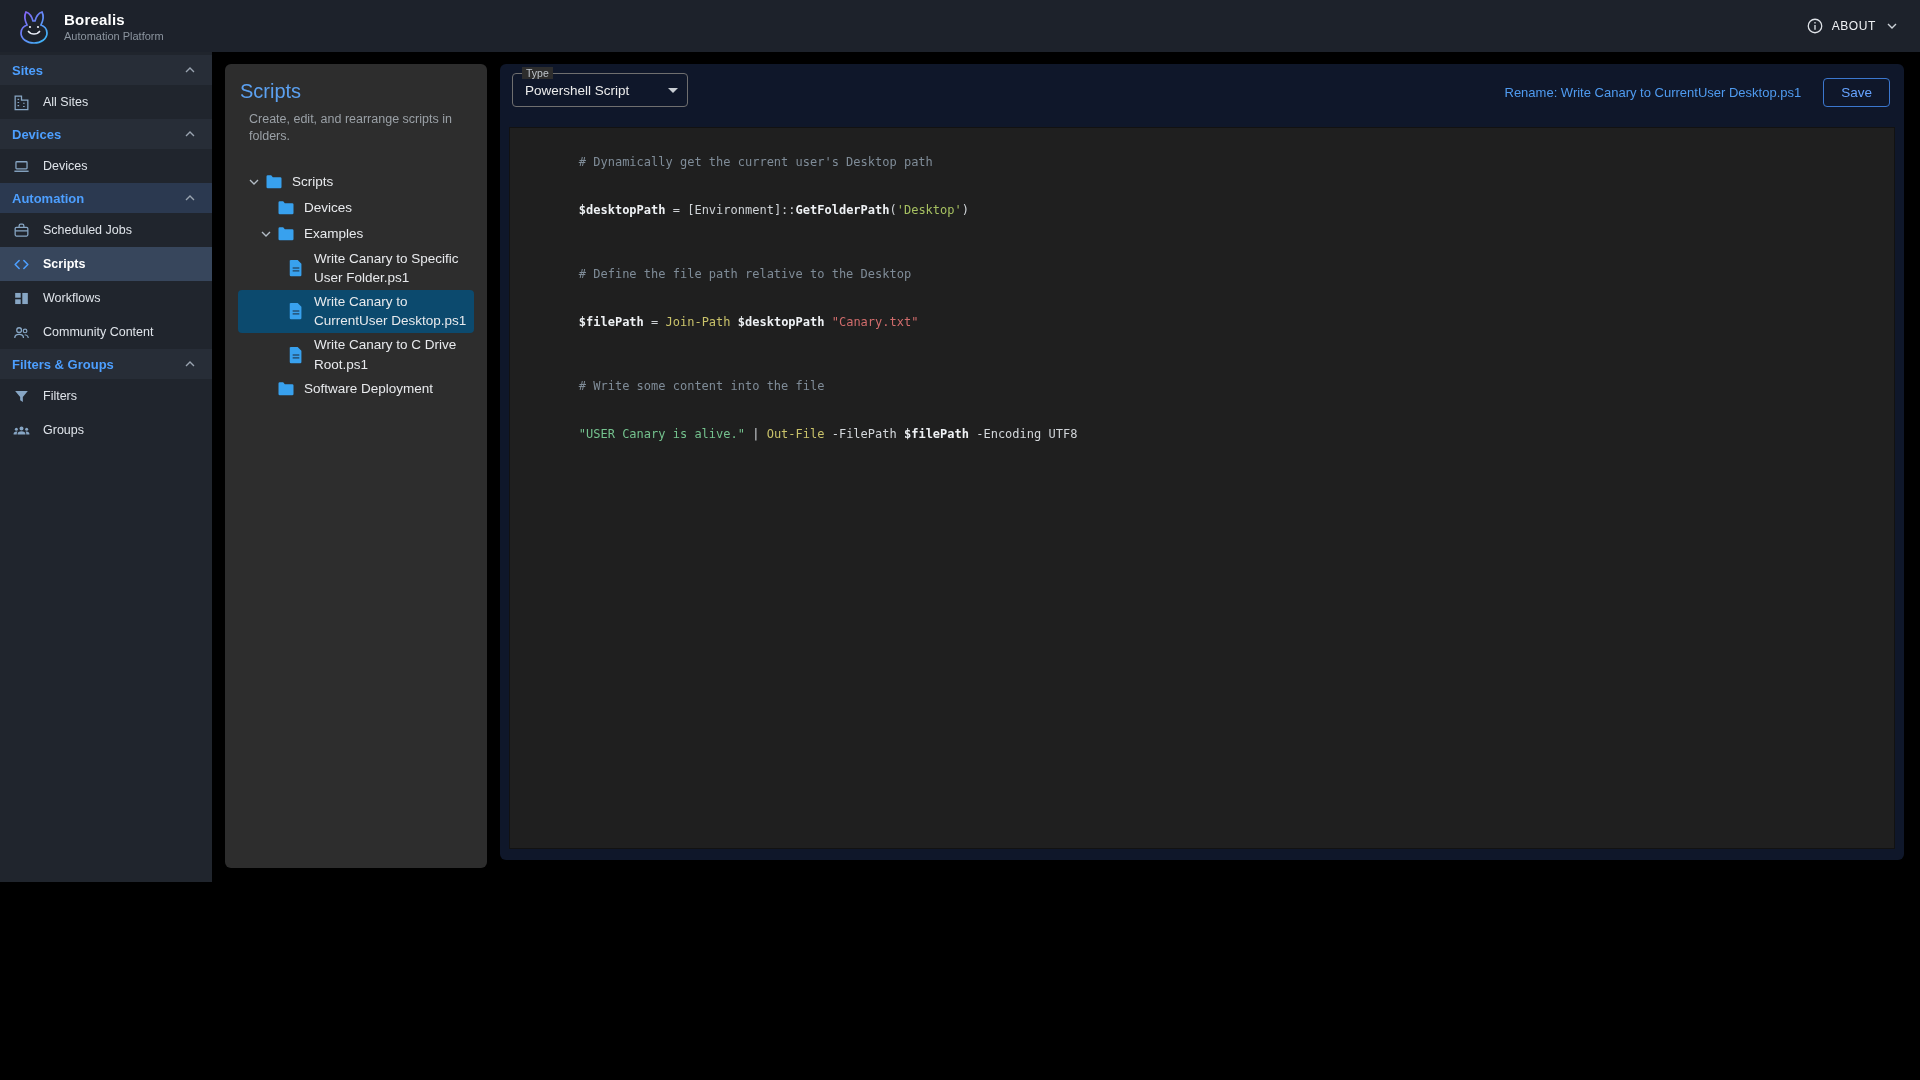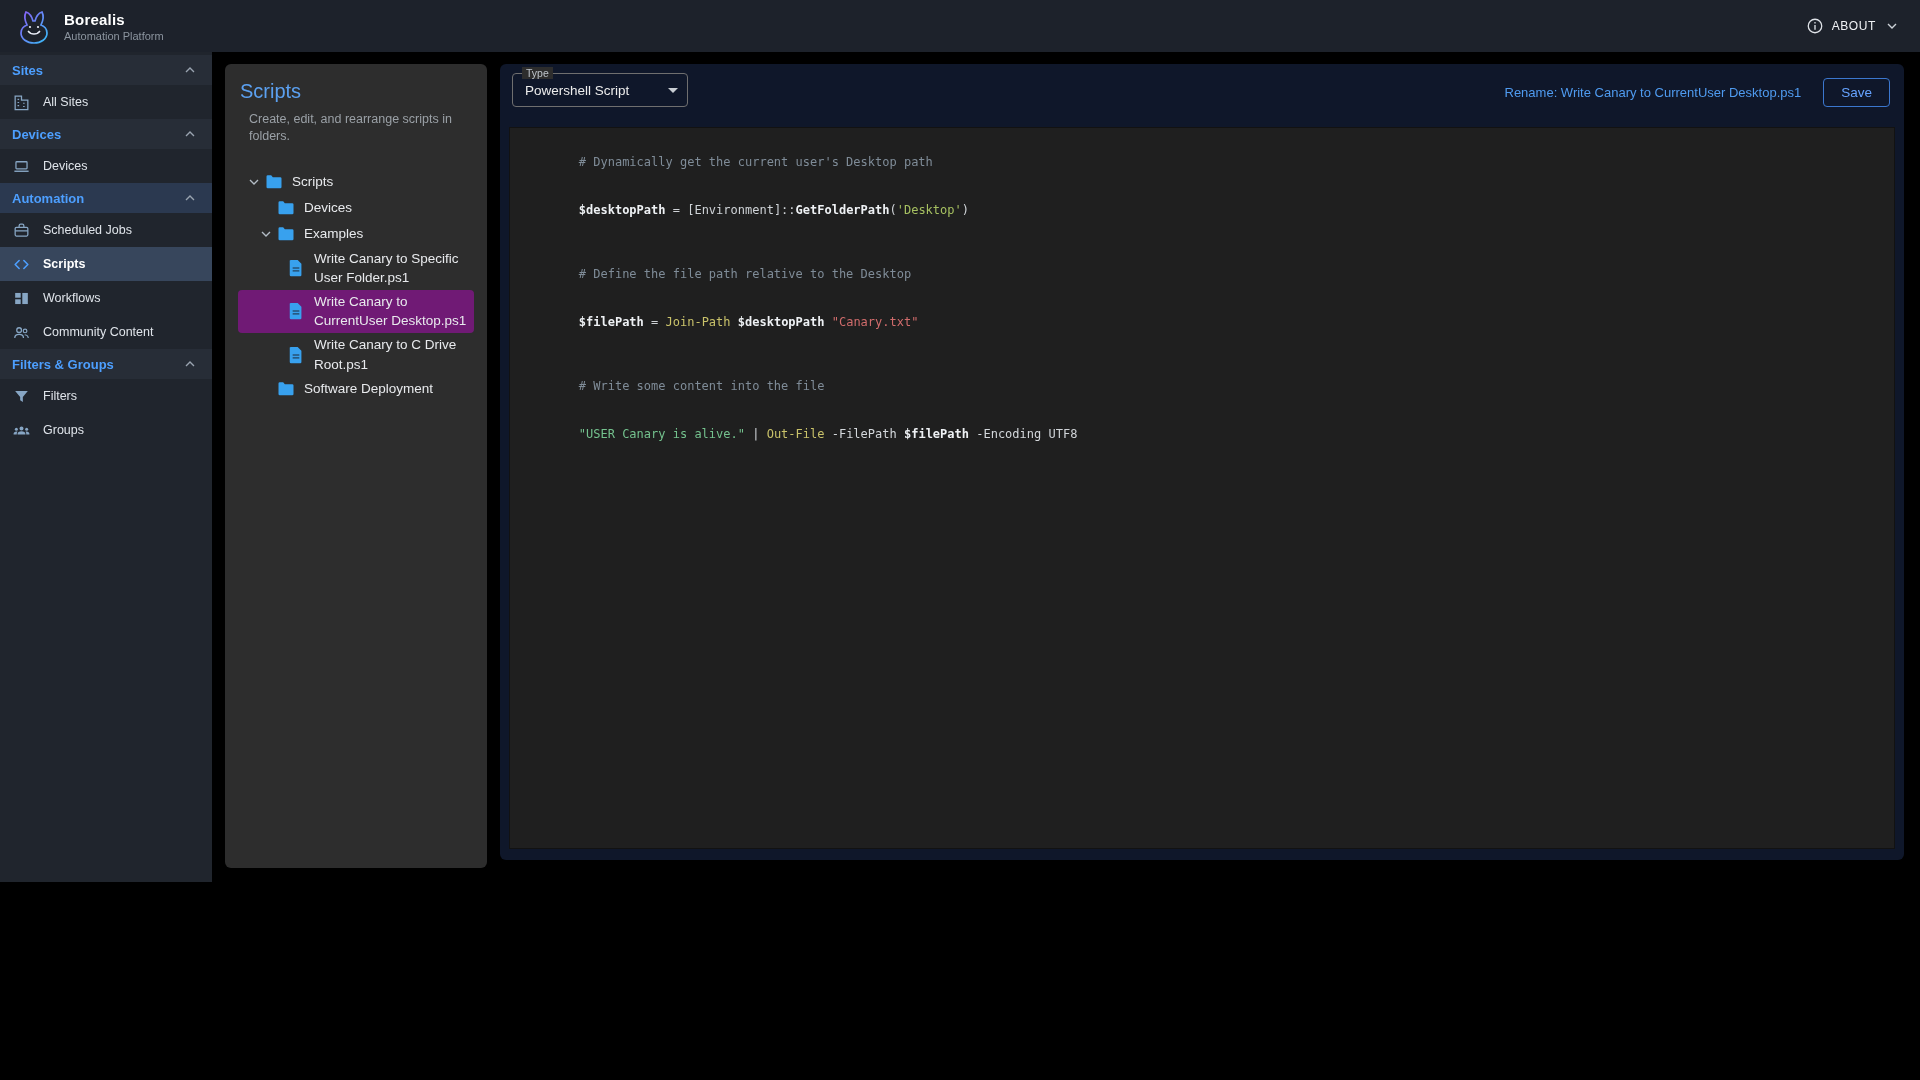--- a/index.html
+++ b/index.html
@@ -34,21 +34,21 @@
 
   
   .tree-panel { position:absolute; left:225px; top:64px; width:262px; height:804px; background:#2d2d2d;
     border-radius:6px; padding:14px 13px; }
   .tp-title { font-size:20px; font-weight:400; color:#5ba0f0; margin:2px 0 8px 2px; }
   .tp-sub { font-size:12.5px; color:#9aa0a6; line-height:1.35; margin:0 0 24px 11px; }
   .tree-row { display:flex; align-items:center; min-height:26px; padding:2px 0; cursor:pointer; border-radius:4px; }
   .tree-row.d0 { padding-left:6px; }
   .tree-row.d1 { padding-left:18px; }
   .tree-row.d2 { padding-left:28px; }
-  .tree-row.selected { background:#701a75; }
+  .tree-row.selected { background:#0c4a6e; }
   .tw { width:20px; height:20px; display:flex; align-items:center; justify-content:center; color:#b3bcc5; flex:0 0 auto; }
   .tw svg { width:16px; height:16px; }
   .ticon { width:22px; height:20px; display:flex; align-items:center; color:#38a1ee; flex:0 0 auto; margin-right:6px; }
   .ticon svg { width:20px; height:20px; }
   .tlabel { font-size:13.5px; color:#e8eaed; line-height:1.45; }
 
   
   .main-panel { position:absolute; left:500px; top:64px; width:1404px; height:796px; background:#0f172a; border-radius:6px; }
   .toolbar { position:relative; height:63px; padding:9px 12px 0; }
   .type-select { position:relative; width:176px; height:34px; border:1px solid #6f6f6f; border-radius:4px;

